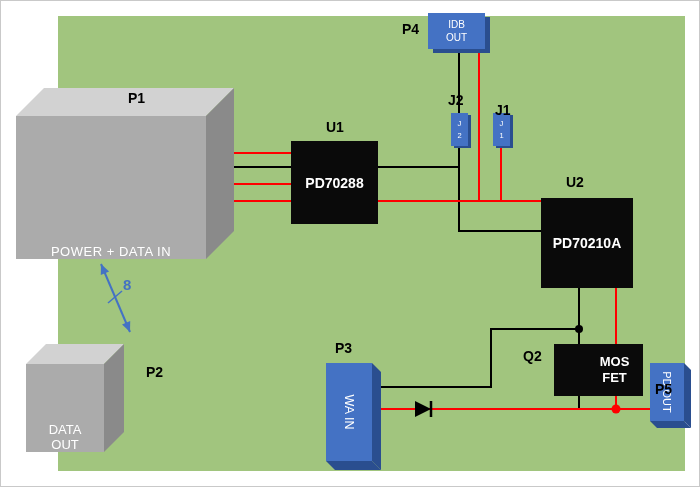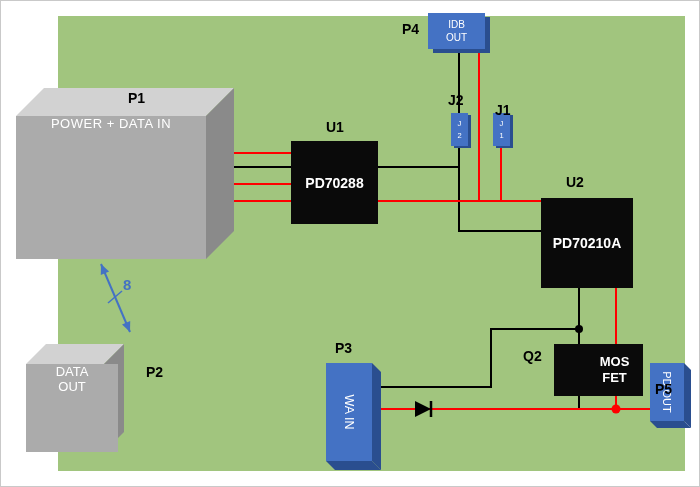--- a/index.html
+++ b/index.html
@@ -12,21 +12,21 @@
   svg.wires{position:absolute;left:0;top:0;}
   .wb{stroke:var(--wire-black,#000);stroke-width:2;fill:none;}
   .wr{stroke:var(--wire-red,#f00);stroke-width:2;fill:none;}
   .dotb{fill:var(--wire-black,#000);}
   .dotr{fill:var(--wire-red,#f00);}
   .ab{stroke:var(--arrow-blue,#4472c4);fill:none;}
   .abf{fill:var(--arrow-blue,#4472c4);}
   .face{position:absolute;}
   .gtop{background:var(--box-gray-light,#d2d2d2);transform:skewX(-45deg);transform-origin:0 100%;}
   .gside{background:var(--box-gray-dark,#8a8a8a);transform:skewY(-45deg);transform-origin:0 0;}
-  .gfront{background:var(--box-gray,#ababab);color:#fff;display:flex;align-items:flex-start;justify-content:center;text-align:center;}
+  .gfront{background:var(--box-gray,#ababab);color:#fff;display:flex;align-items:flex-end;justify-content:center;text-align:center;}
   .bside{background:var(--box-blue-dark,#2a4e8f);transform:skewY(45deg);transform-origin:0 0;}
   .bbottom{background:var(--box-blue-dark,#2a4e8f);transform:skewX(45deg);transform-origin:0 0;}
   .bfront{background:var(--box-blue,#4472c4);color:#fff;}
   .chip{position:absolute;background:var(--chip-black,#0a0a0a);color:#fff;display:flex;align-items:center;justify-content:center;text-align:center;font-weight:bold;}
   .bluebox{position:absolute;background:var(--box-blue,#4472c4);color:#fff;display:flex;align-items:center;justify-content:center;text-align:center;}
   .ml{white-space:pre-line;}
   .lbl{position:absolute;font-size:14px;color:#000;line-height:1;font-weight:bold;}
   .lbl-blue{color:var(--arrow-blue,#4472c4);font-size:15px;}
   .vtext{position:absolute;left:50%;top:50%;transform:translate(-50%,-50%) rotate(90deg);white-space:nowrap;color:#fff;}
 </style>
@@ -80,21 +80,21 @@
     <div class="face gtop" style="left:15px;top:87px;width:190px;height:28px;"></div>
     <div class="face gside" style="left:205px;top:115px;width:28px;height:143px;"></div>
     <div class="face gfront" style="left:15px;top:115px;width:190px;height:143px;font-size:13px;letter-spacing:.5px;">
       <span>POWER + DATA IN</span>
     </div>
   </div>
 
   <div>
     <div class="face gtop" style="left:25px;top:343px;width:78px;height:20px;"></div>
     <div class="face gside" style="left:103px;top:363px;width:20px;height:88px;"></div>
-    <div class="face gfront" style="left:25px;top:363px;width:92px;height:88px;font-size:13px;">
+    <div class="face gfront" style="left:25px;top:363px;width:78px;height:88px;font-size:13px;">
       <span class="ml">DATA
 OUT</span>
     </div>
   </div>
 
   <div class="chip" style="left:290px;top:140px;width:87px;height:83px;font-size:14px;">
     <span>PD70288</span>
   </div>
 
   <div class="chip" style="left:540px;top:197px;width:92px;height:90px;font-size:14px;">

